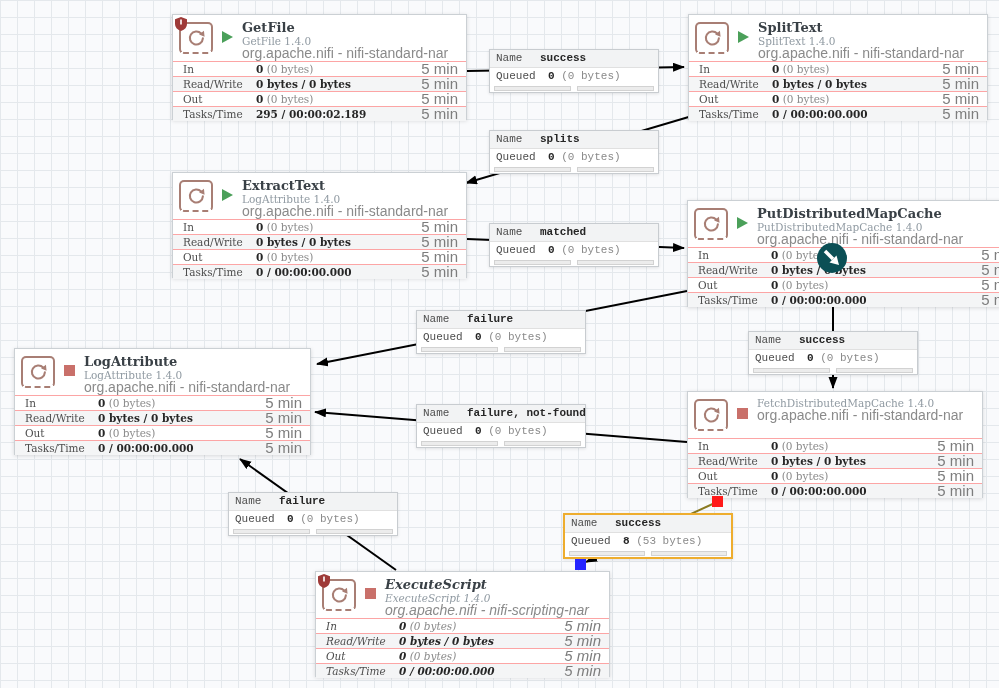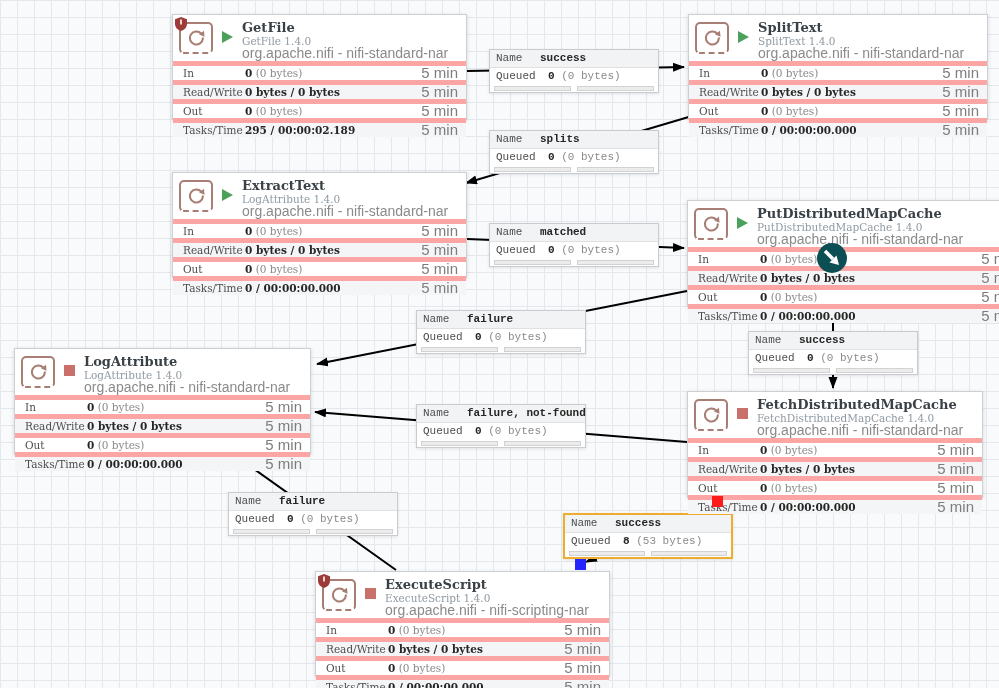--- a/index.html
+++ b/index.html
@@ -33,22 +33,22 @@
   .p-state.running{
     width:0;height:0;border-left:11px solid #4ba05a;
     border-top:6px solid transparent;border-bottom:6px solid transparent;
   }
   .p-state.stopped{width:11px;height:11px;background:#c9706a;}
   .p-titles{margin:5px 0 0 9px;min-width:0;}
   .p-title{font-family:"DejaVu Serif",serif;font-size:13px;font-weight:bold;color:#394046;line-height:15px;}
   .p-version{font-family:"DejaVu Serif",serif;font-size:10.5px;color:#909aa2;line-height:13px;}
   .p-bundle{font-size:14px;color:#8a8a8a;line-height:11px;}
   .p-row{
-    height:14px;line-height:14px;font-size:10.5px;border-top:5px solid #fca5a5;
-    display:flex;padding:0 8px 0 10px;font-family:"DejaVu Serif",serif;color:#4e4e4e;
+    height:14px;line-height:14px;font-size:10.5px;border-top:1px solid #fca5a5;
+    display:flex;padding:0 8px 0 10px;font-family:"DejaVu Serif",serif;color:#4e4e4e;gap:11px;
   }
   .p-row:nth-child(odd){background:#f4f5f6;}
   .p-row .rl{width:62px;flex:0 0 auto;}
   .p-row .rv{flex:1 1 auto;color:#8a8a8a;white-space:nowrap;overflow:hidden;}
   .p-row .rv b{color:#262626;font-weight:bold;}
   .p-row .rw{flex:0 0 auto;color:#7d7d7d;font-family:"Liberation Sans",sans-serif;font-size:15px;}
 
   
   .conn-label{
     position:absolute;z-index:2;width:170px;box-sizing:border-box;background:#fff;
@@ -293,21 +293,20 @@
     <div class="p-header">
       <div class="p-icon">
         <svg class="swirl" viewBox="0 0 32 32">
           <path d="M23.5 9.5 A 9.5 9.5 0 1 0 26 16.5" fill="none" stroke="#a87e74" stroke-width="3" stroke-linecap="round"></path>
           <polygon points="27.5,5.5 28.5,14 20.5,11" fill="#a87e74"></polygon>
         </svg>
 
       </div>
       <span class="p-state stopped"></span>
       <div class="p-titles">
-        <div class="p-title">FetchDistributedMapCache</div>
         <div class="p-version">FetchDistributedMapCache 1.4.0</div>
         <div class="p-bundle">org.apache.nifi - nifi-standard-nar</div>
       </div>
     </div>
     <div class="p-row">
       <span class="rl">In</span>
       <span class="rv"><b>0</b> <span>(0 bytes)</span></span>
       <span class="rw">5 min</span>
     </div>
     <div class="p-row">
@@ -319,21 +318,21 @@
       <span class="rl">Out</span>
       <span class="rv"><b>0</b> <span>(0 bytes)</span></span>
       <span class="rw">5 min</span>
     </div>
     <div class="p-row">
       <span class="rl">Tasks/Time</span>
       <span class="rv"><b>0 / 00:00:00.000</b> <span></span></span>
       <span class="rw">5 min</span>
     </div>
   </div>
-<div class="processor restricted" style="left: 315px; top: 571px; width: 295px; height: 106px;">
+<div class="processor restricted" style="left: 315px; top: 571px; width: 295px; height: 106px; font-style: italic;">
     <div class="p-header">
       <div class="p-icon">
         <svg class="swirl" viewBox="0 0 32 32">
           <path d="M23.5 9.5 A 9.5 9.5 0 1 0 26 16.5" fill="none" stroke="#a87e74" stroke-width="3" stroke-linecap="round"></path>
           <polygon points="27.5,5.5 28.5,14 20.5,11" fill="#a87e74"></polygon>
         </svg>
         <span class="shield">
           <svg viewBox="0 0 12 14" width="12" height="14">
             <path d="M6 0 L12 2.2 V7 Q12 12 6 14 Q0 12 0 7 V2.2 Z" fill="#9e3a38"></path>
             <path d="M6 2.5 L6 7.5" stroke="#ffffff" stroke-width="1.6"></path>

